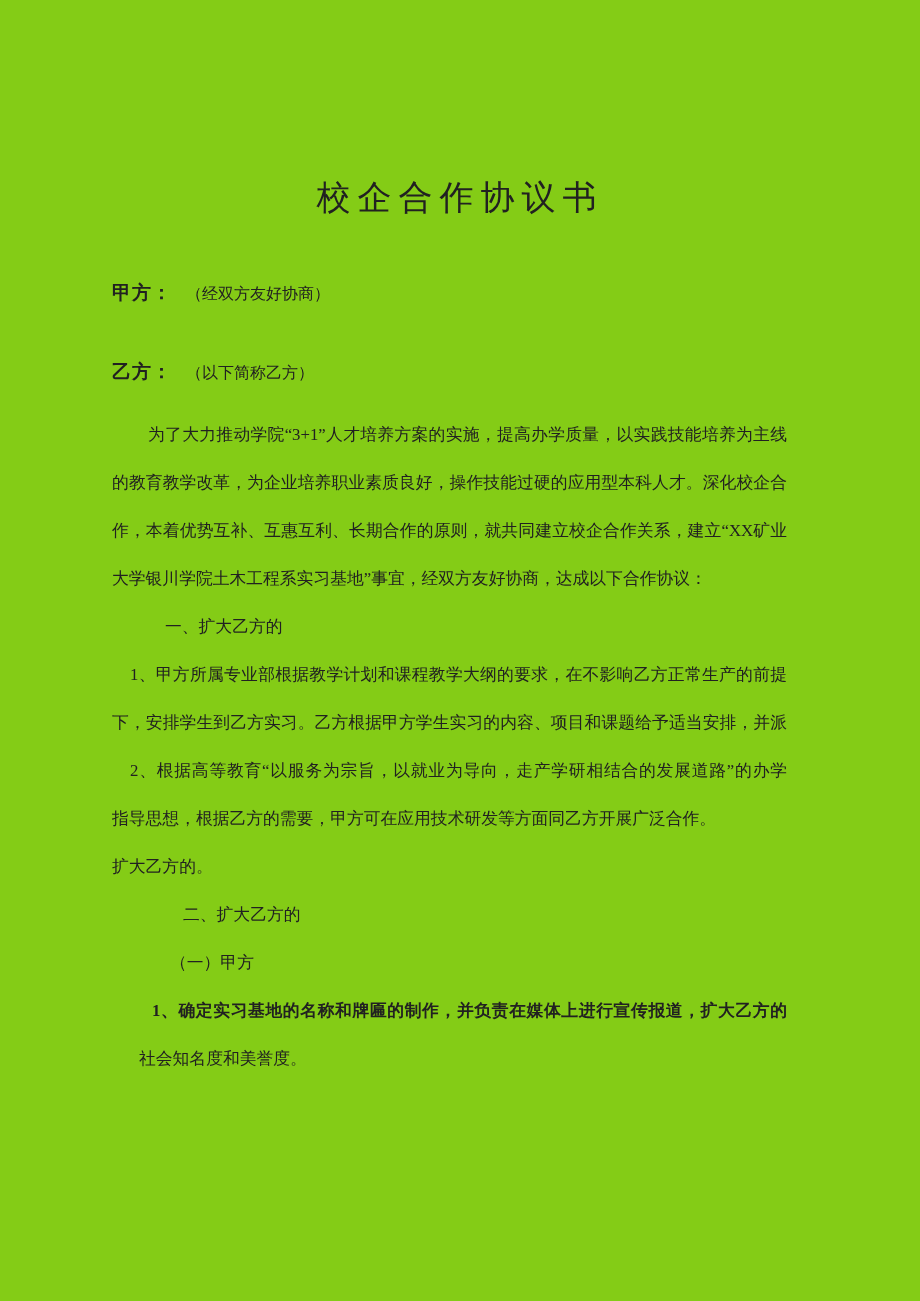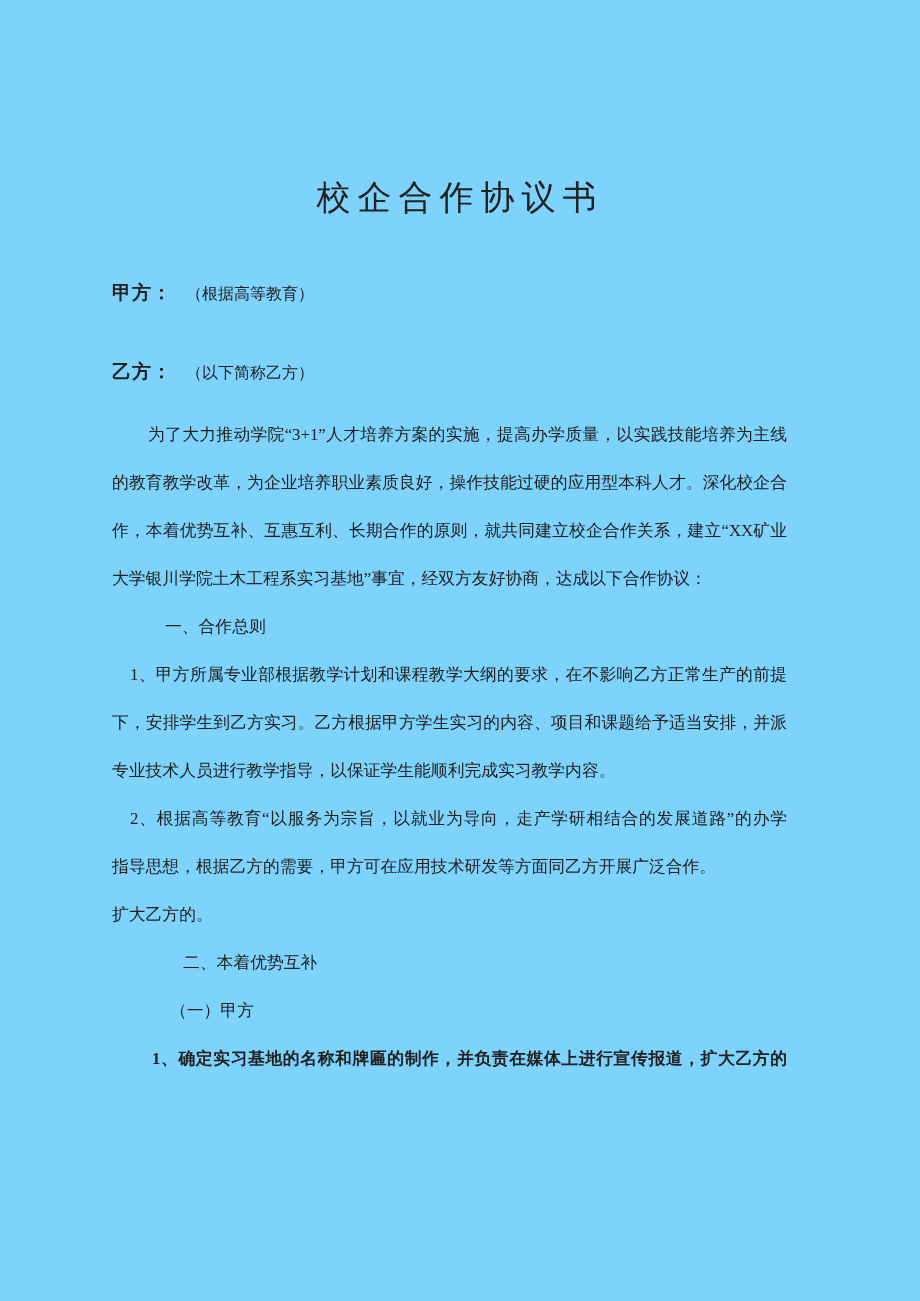--- a/index.html
+++ b/index.html
@@ -4,21 +4,21 @@
 <style>
   html, body {
     margin: 0;
     padding: 0;
     background: #ffffff;
   }
   .page {
     position: relative;
     width: 920px;
     height: 1301px;
-    background: #7dd3fc;
+    background: #84cc16;
     color: #212121;
     font-family: "Liberation Serif", "DejaVu Serif", serif;
     overflow: hidden;
   }
   .doc-title {
     position: absolute;
     top: 178px;
     left: 0;
     width: 920px;
     margin: 0;
@@ -71,37 +71,37 @@
   .ind71 { padding-left: 71px; }
 </style>
 </head>
 <body>
 
 <div class="page">
 
   <h1 class="doc-title">校企合作协议书</h1>
 
   <div class="party party-a">
-    <span class="party-label">甲方：</span><span class="party-note">（根据高等教育）</span>
+    <span class="party-label">甲方：</span><span class="party-note">（经双方友好协商）</span>
   </div>
 
   <div class="party party-b">
     <span class="party-label">乙方：</span><span class="party-note">（以下简称乙方）</span>
   </div>
 
   <div class="doc-body">
     <div class="line j ind36">为了大力推动学院“3+1”人才培养方案的实施，提高办学质量，以实践技能培养为主线</div>
     <div class="line j">的教育教学改革，为企业培养职业素质良好，操作技能过硬的应用型本科人才。深化校企合</div>
     <div class="line j">作，本着优势互补、互惠互利、长期合作的原则，就共同建立校企合作关系，建立“XX矿业</div>
     <div class="line">大学银川学院土木工程系实习基地”事宜，经双方友好协商，达成以下合作协议：</div>
-    <div class="line ind53">一、合作总则</div>
+    <div class="line ind53">一、扩大乙方的</div>
     <div class="line j ind18">1、甲方所属专业部根据教学计划和课程教学大纲的要求，在不影响乙方正常生产的前提</div>
     <div class="line j">下，安排学生到乙方实习。乙方根据甲方学生实习的内容、项目和课题给予适当安排，并派</div>
-    <div class="line">专业技术人员进行教学指导，以保证学生能顺利完成实习教学内容。</div>
     <div class="line j ind18">2、根据高等教育“以服务为宗旨，以就业为导向，走产学研相结合的发展道路”的办学</div>
     <div class="line">指导思想，根据乙方的需要，甲方可在应用技术研发等方面同乙方开展广泛合作。</div>
     <div class="line">扩大乙方的。</div>
-    <div class="line ind71">二、本着优势互补</div>
+    <div class="line ind71">二、扩大乙方的</div>
     <div class="line ind58">（一）甲方</div>
     <div class="line j ind40">1、确定实习基地的名称和牌匾的制作，并负责在媒体上进行宣传报道，扩大乙方的</div>
+    <div class="line ind27">社会知名度和美誉度。</div>
   </div>
 
 </div>
 
 </body></html>

